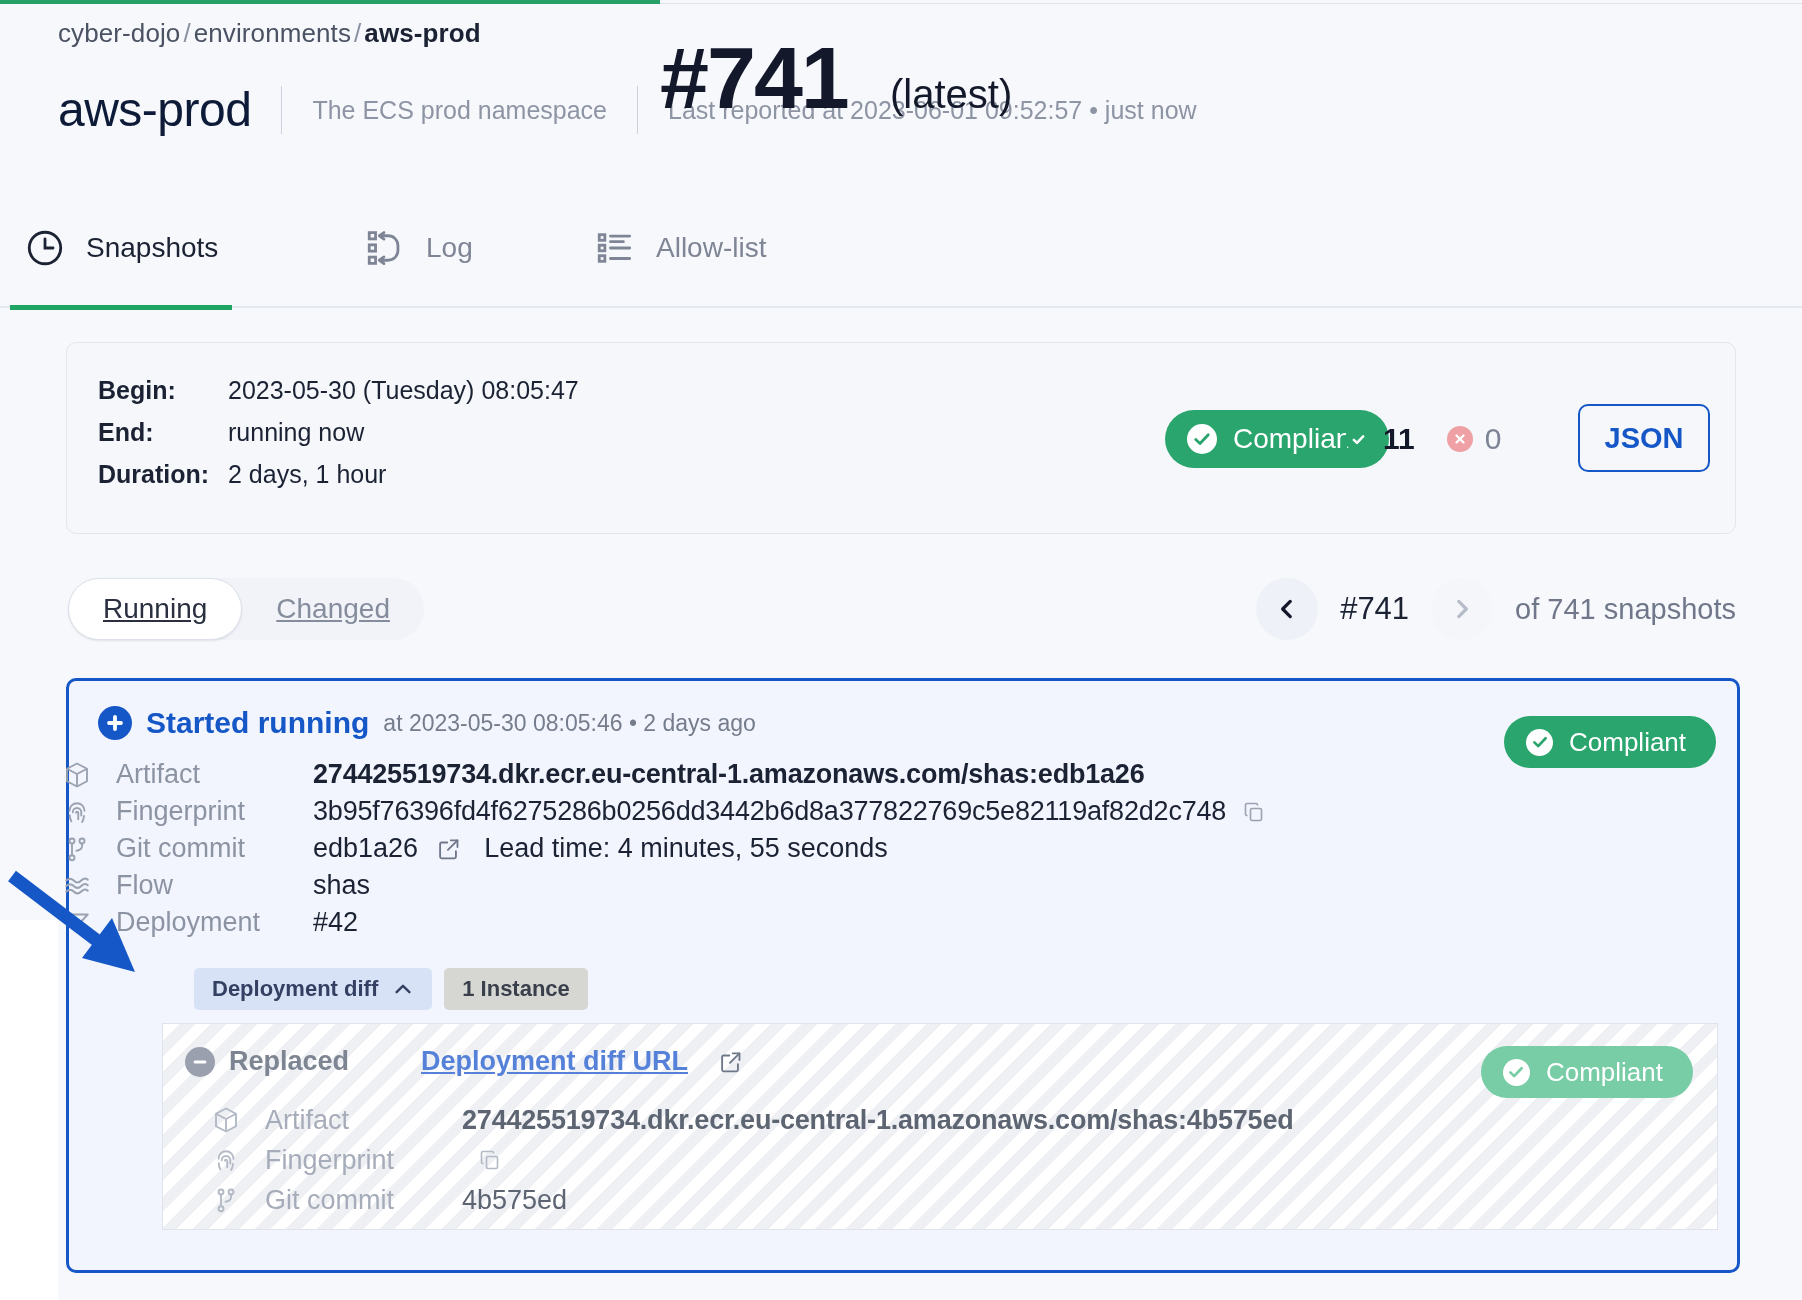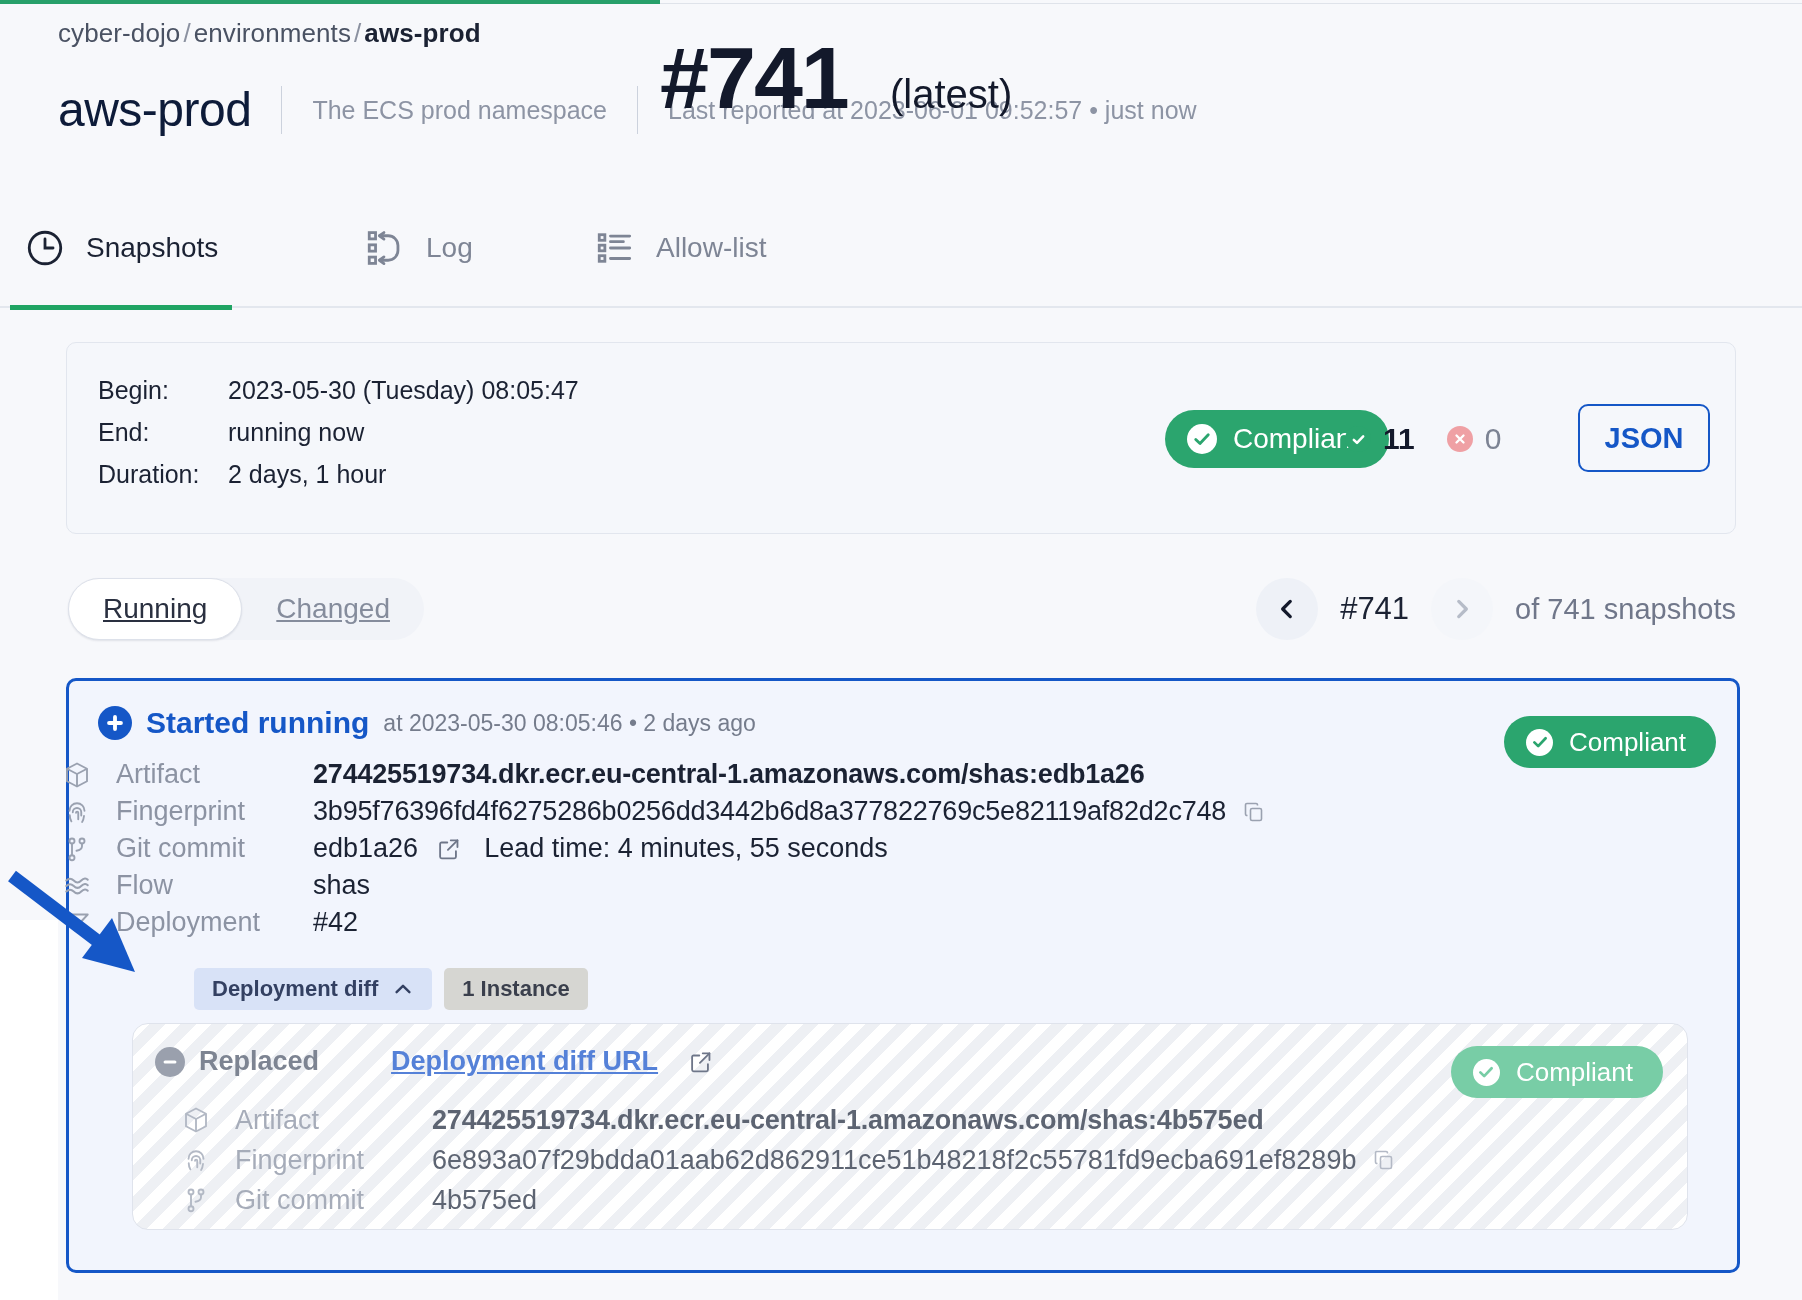--- a/index.html
+++ b/index.html
@@ -110,21 +110,21 @@
     border-radius: 10px;
   }
   .summary-labels {
     position: absolute;
     left: 32px; top: 27px;
     font-size: 25px;
     line-height: 42px;
   }
   .summary-labels .lrow { display: flex; }
   .summary-labels .lkey {
-    font-weight: normal;
+    font-weight: bold;
     color: #1b2233;
     width: 130px;
     flex: none;
   }
   .summary-labels .lval { color: #1b2233; white-space: nowrap; }
 
   .snap-number {
     position: absolute;
     left: 660px; top: 34px;
     font-size: 88px;
@@ -334,24 +334,24 @@
     font-size: 22px;
     font-weight: bold;
     cursor: pointer;
   }
   .chip.diff { background: #d8e2f7; color: #334062; }
   .chip.inst { background: #d6d6d2; color: #3a3f4c; }
 
   
   .inner-panel {
     position: absolute;
-    left: 132px; top: 1023px;
+    left: 162px; top: 1023px;
     width: 1556px; height: 207px;
     border: 1px solid #dfe3ec;
-    border-radius: 16px;
+    border-radius: 0;
     background: #f7f8fa;
     background-image: repeating-linear-gradient(
       -45deg,
       #ffffff 0px, #ffffff 11px,
       #eef0f4 11px, #eef0f4 22px);
     overflow: hidden;
   }
   .inner-head {
     position: absolute;
     left: 22px; top: 22px;
@@ -682,21 +682,20 @@
       <span class="kv-icon">
         <svg width="30" height="30" viewBox="0 0 24 24" fill="none" stroke="#b3b9c5" stroke-width="1.5" stroke-linecap="round">
           <path d="M6 11a6 6 0 0 1 12 0"></path>
             <path d="M8.6 12.2a3.4 3.4 0 0 1 6.8 0v2.6"></path>
           <path d="M11.2 12.6a.9.9 0 0 1 1.8 0v5.2"></path>
             <path d="M6.2 14.5c0 2 .5 3.6 1.3 5"></path>
           <path d="M17.6 15.2c-.2 2-.7 3.6-1.5 4.8"></path>
         </svg>
       </span>
       <span class="kv-key">Fingerprint</span>
-      <span class="kv-val">6e893a07f29bdda01aab62d862911ce51b48218f2c55781fd9ecba691ef8289b</span>
       <span class="copy-ic">
         <svg width="24" height="24" viewBox="0 0 24 24" fill="none" stroke="#b3b9c5" stroke-width="1.6">
           <rect x="8.5" y="8.5" width="11" height="12" rx="1.6"></rect>
             <path d="M5.5 15.5h-.6a1.4 1.4 0 0 1-1.4-1.4V4.9a1.4 1.4 0 0 1 1.4-1.4h9.2a1.4 1.4 0 0 1 1.4 1.4v.6"></path>
         </svg>
       </span>
     </div>
     <div class="kv-row" style="height:40px;">
       <span class="kv-icon">
         <svg width="30" height="30" viewBox="0 0 24 24" fill="none" stroke="#b3b9c5" stroke-width="1.5">

